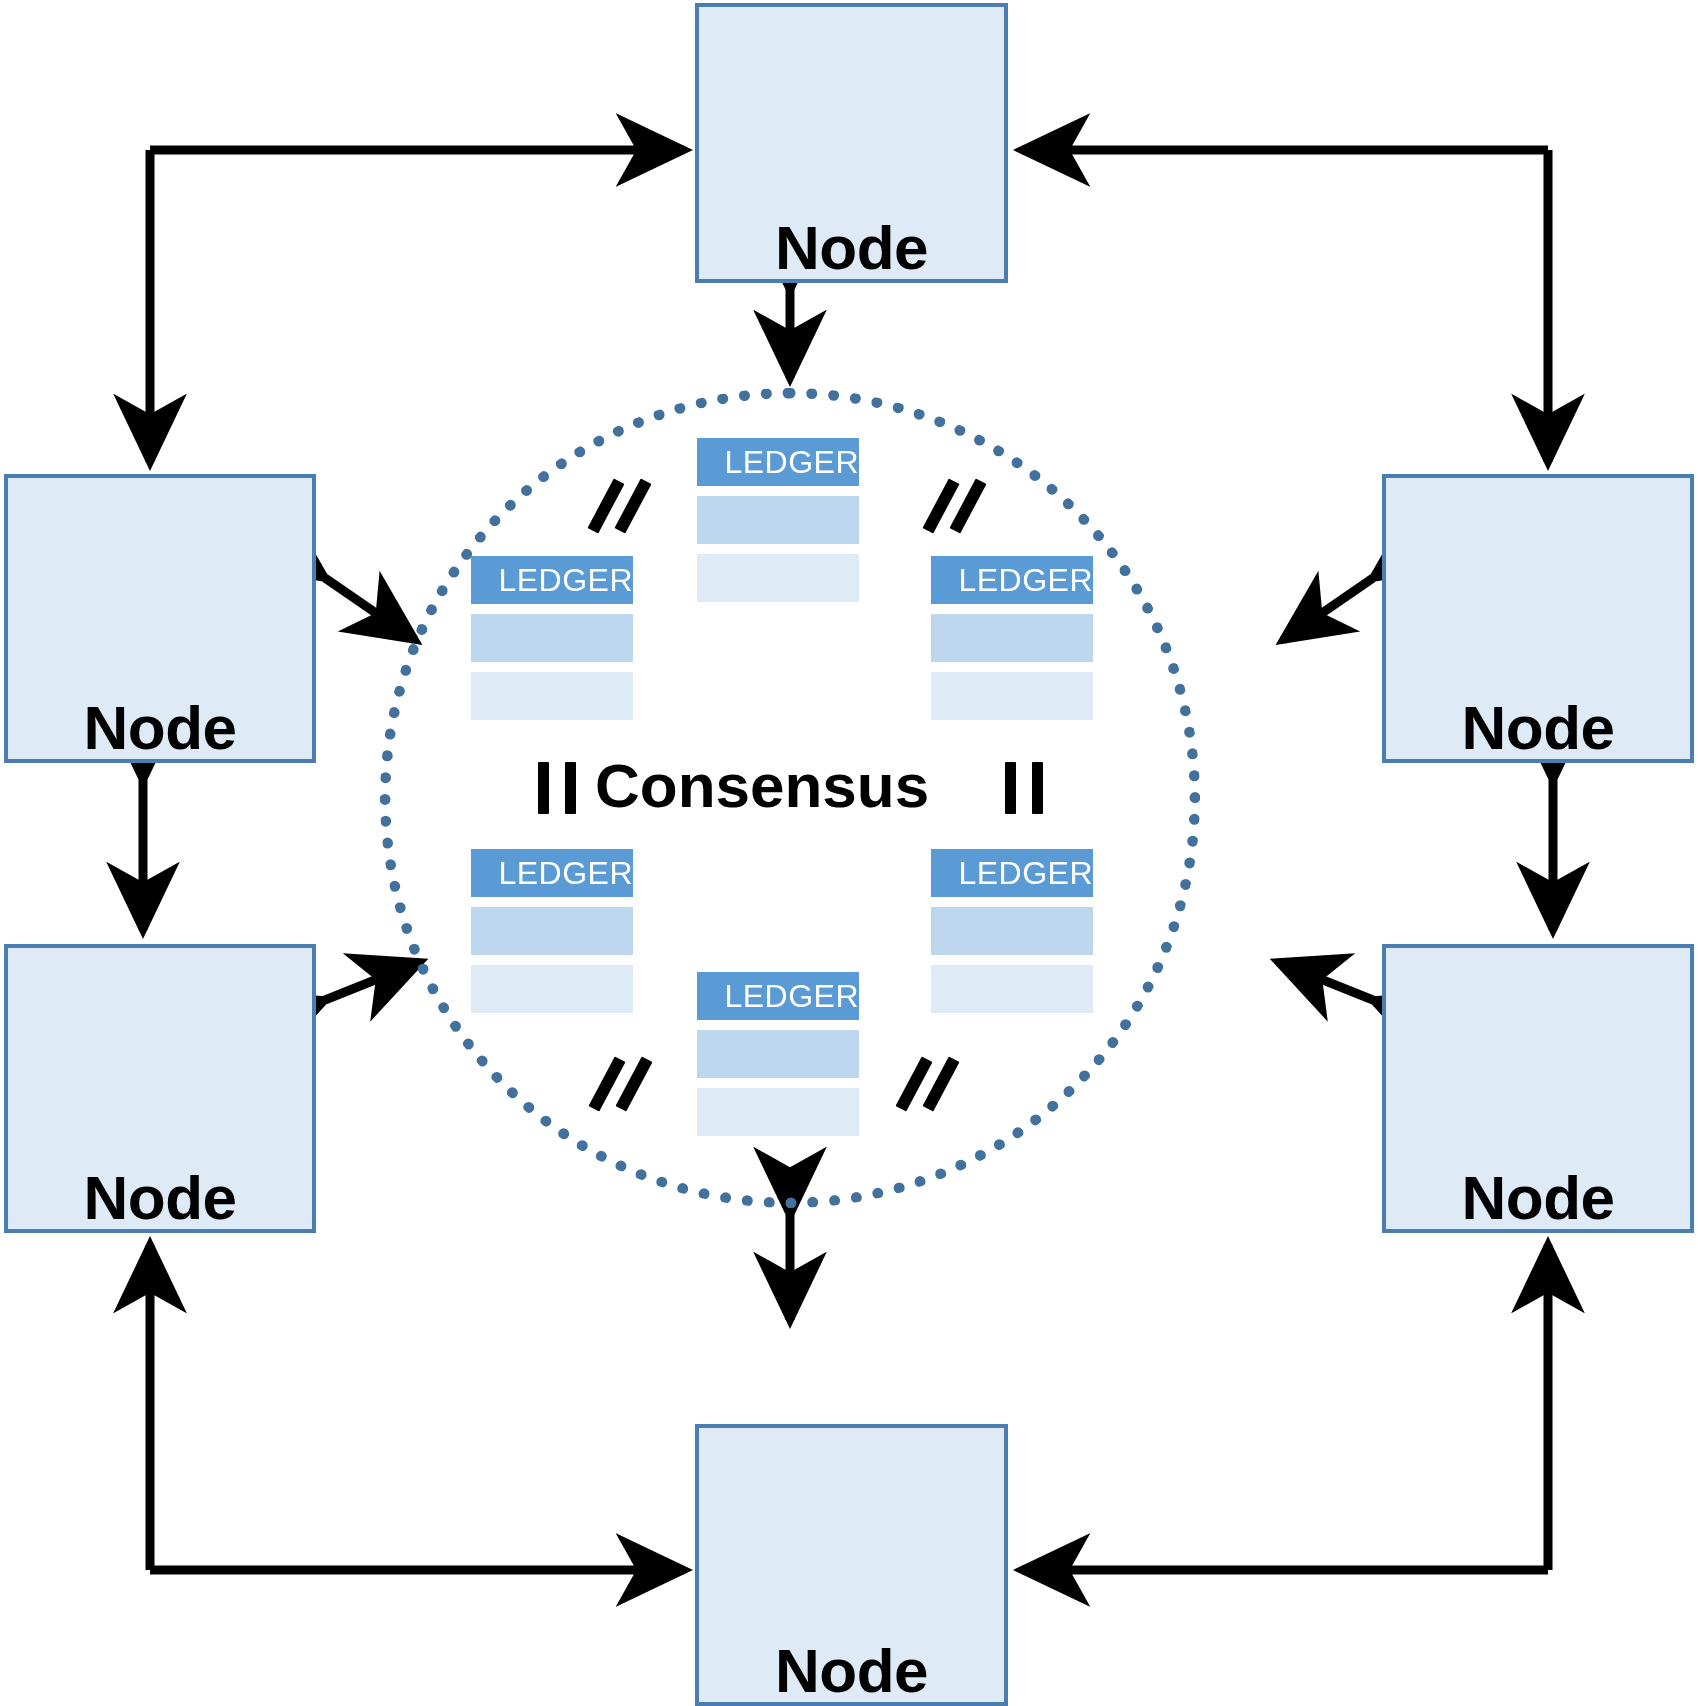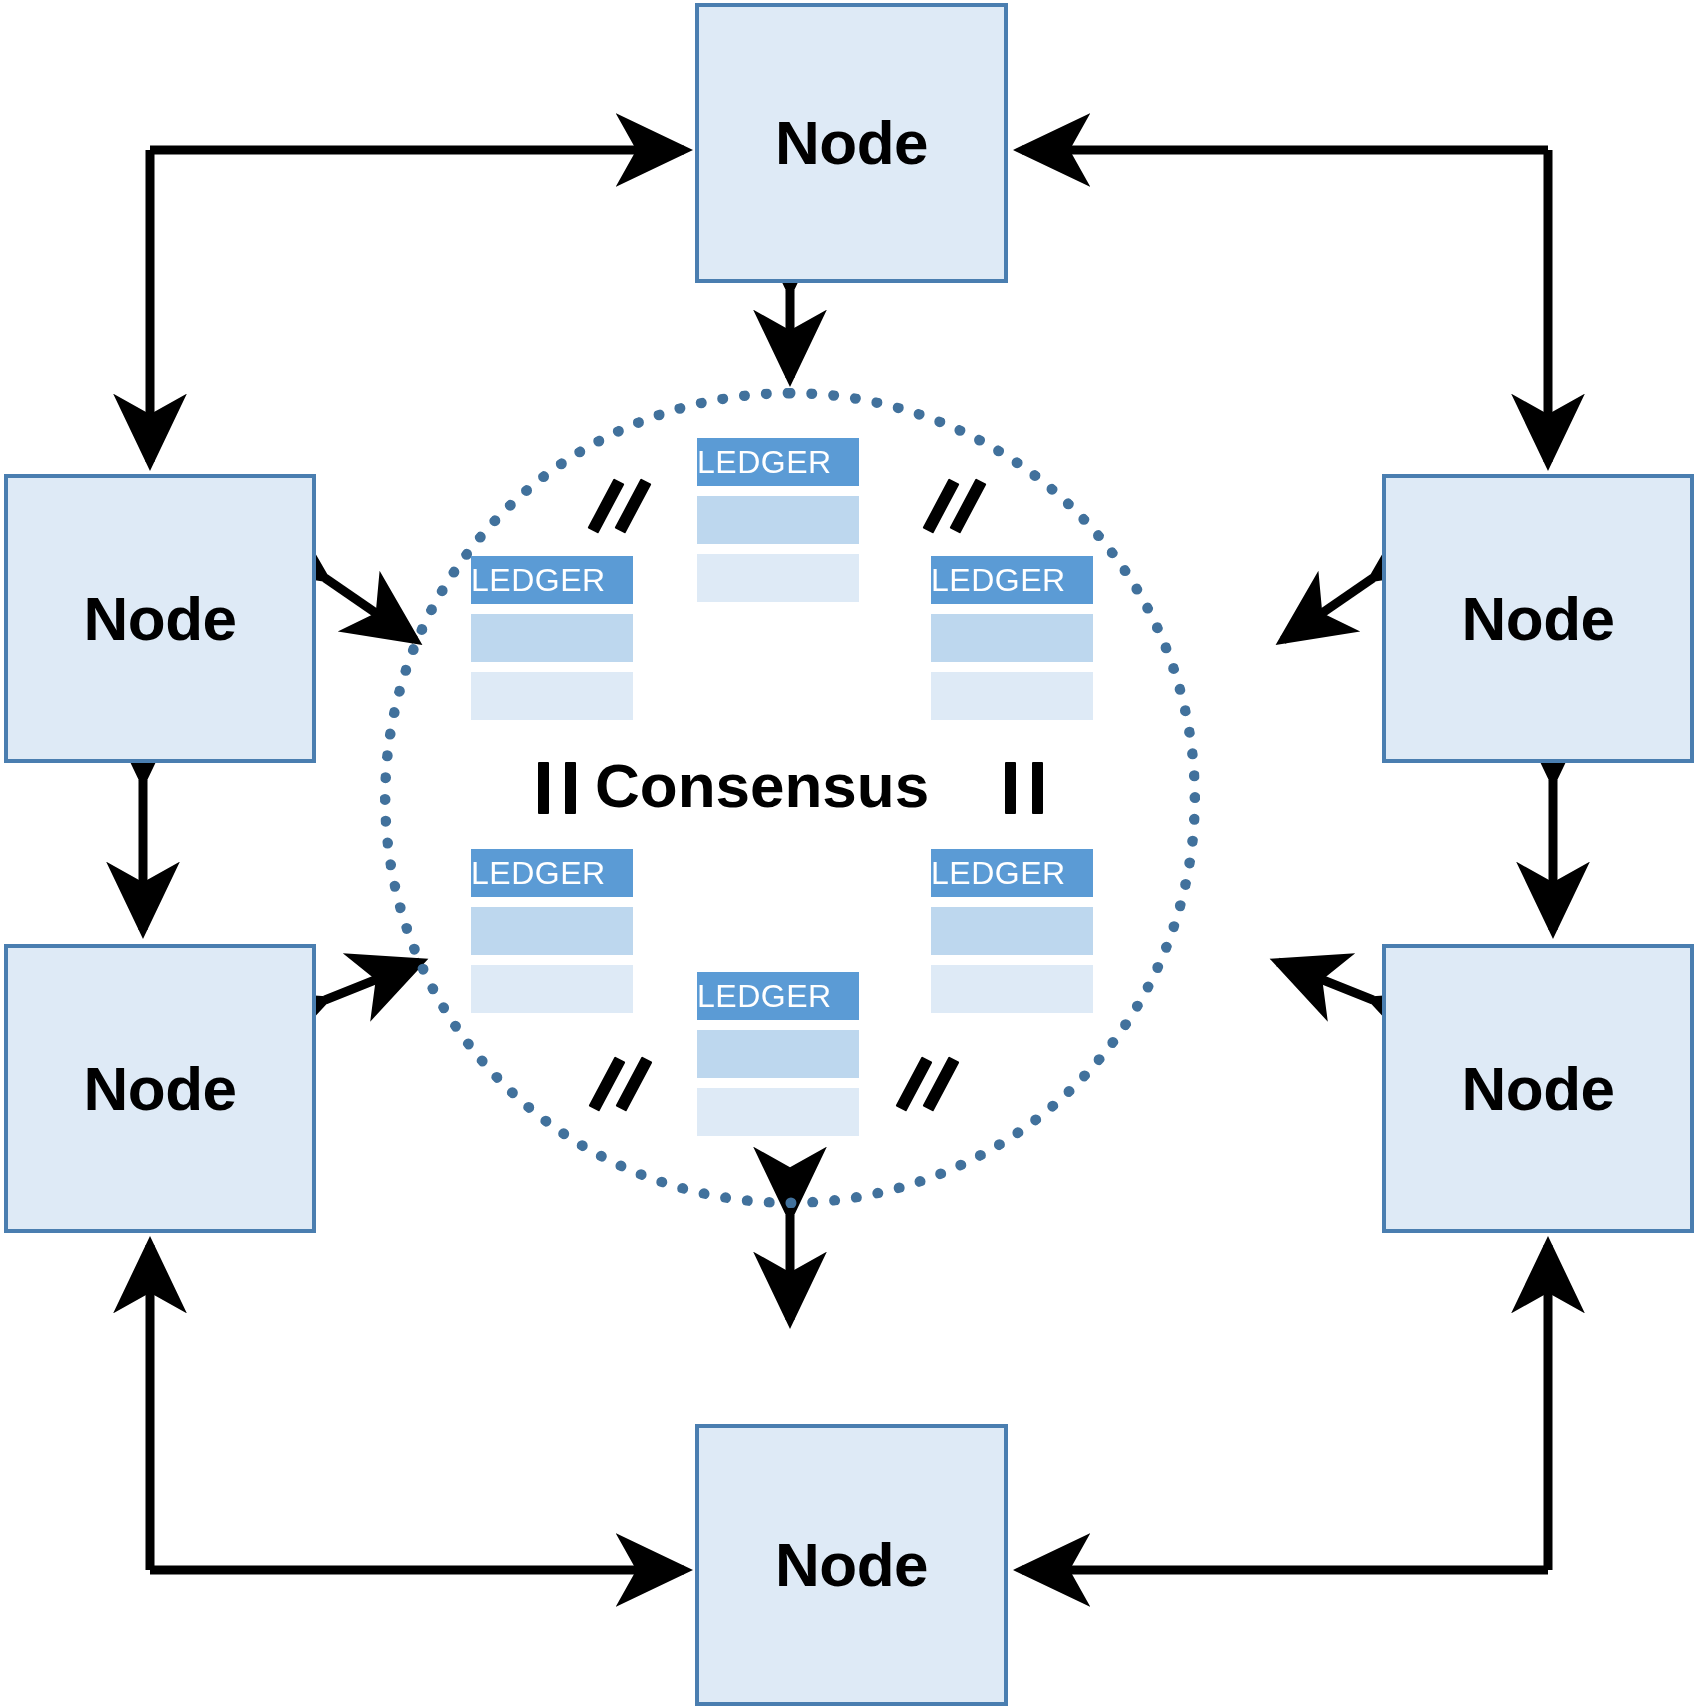--- a/index.html
+++ b/index.html
@@ -25,21 +25,21 @@
     width: 1698px;
     height: 1706px;
     pointer-events: none;
   }
   .node-box {
     position: absolute;
     box-sizing: border-box;
     background: #DEEAF6;
     border: 4px solid #4A7EB0;
     display: flex;
-    align-items: center;
+    align-items: flex-end;
     justify-content: center;
   }
   .node-label {
     font-family: "Liberation Sans", sans-serif;
     font-weight: bold;
     font-size: 62px;
     color: #000000;
     letter-spacing: -0.5px;
     line-height: 1;
   }
@@ -68,21 +68,21 @@
     position: absolute;
     width: 162px;
   }
   .ledger-head {
     background: #5B9BD5;
     color: #ffffff;
     font-family: "Liberation Sans", sans-serif;
     font-size: 32px;
     height: 48px;
     line-height: 48px;
-    text-align: left;
+    text-align: right;
     letter-spacing: 0.5px;
   }
   .ledger-row {
     height: 48px;
     margin-top: 10px;
   }
   .ledger-row.mid  { background: #BDD7EE; }
   .ledger-row.low  { background: #DEEAF6; }
 
   #ledger-top    { left: 697px;  top: 438px; }

